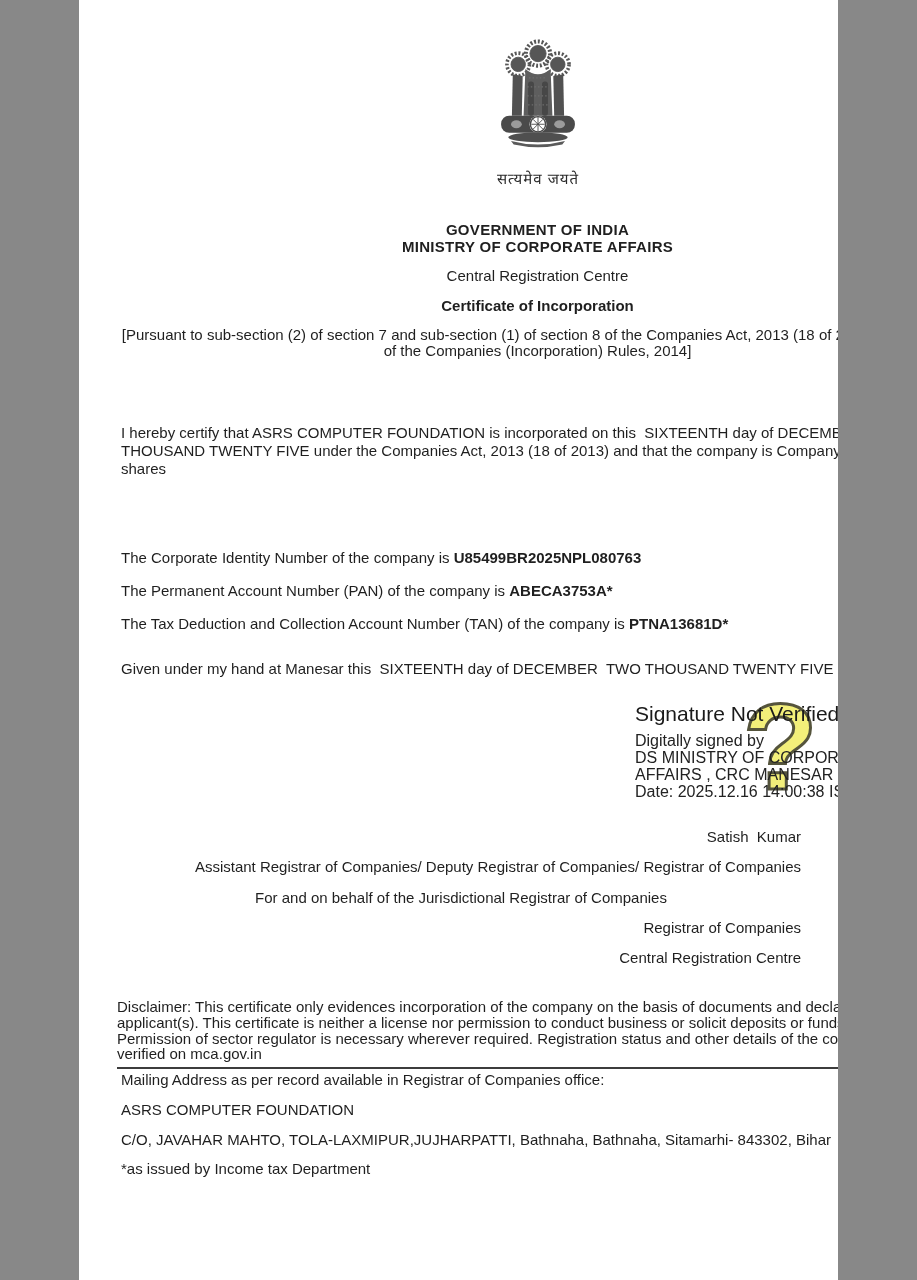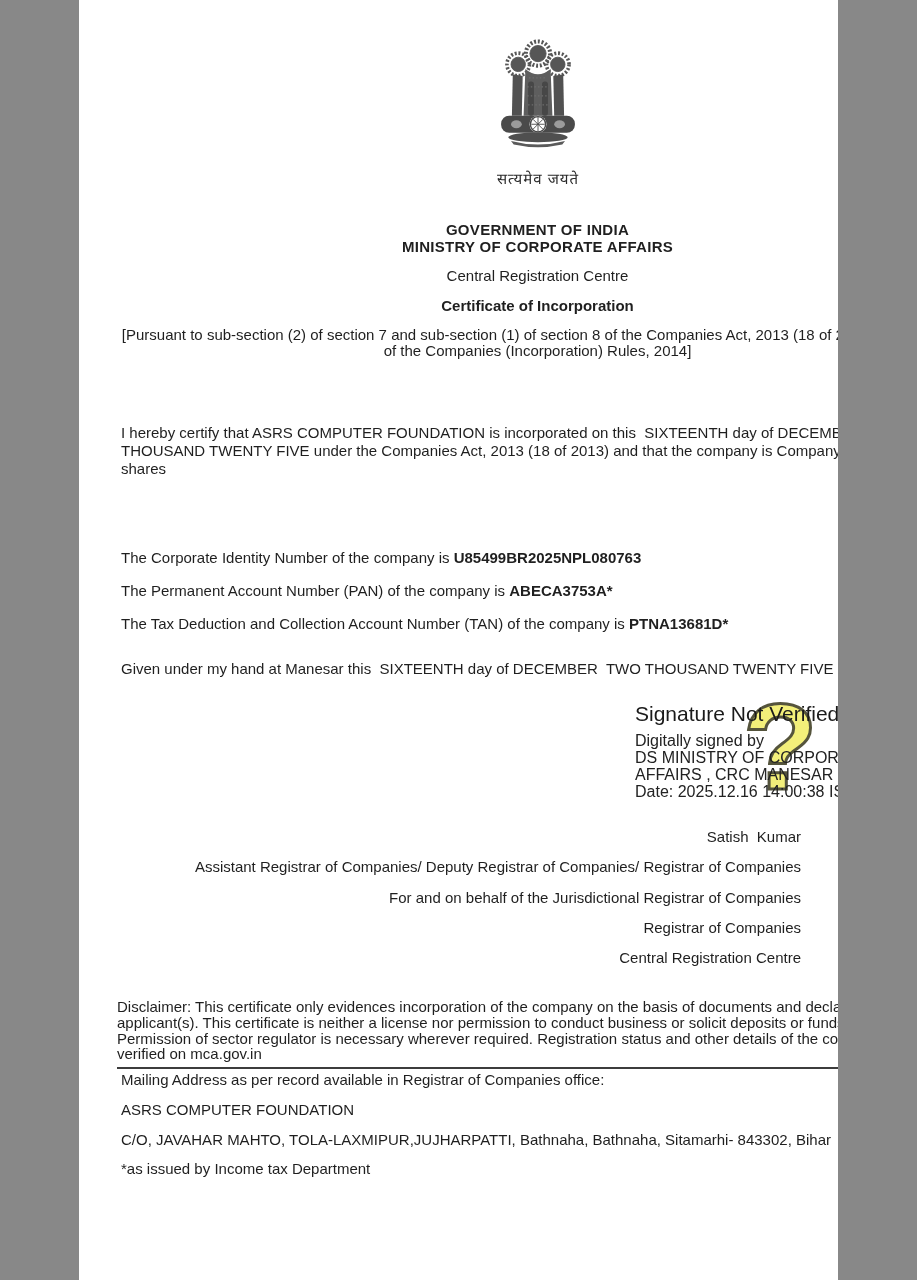--- a/index.html
+++ b/index.html
@@ -43,21 +43,21 @@
   .sig-line{font-size:16px;line-height:17px;color:#222;}
   .qmark{
     left:664px;top:686px;z-index:2;
     font-size:122px;line-height:1;font-weight:bold;
     color:#f3ef7a;
     -webkit-text-stroke:3px #55543c;
     text-shadow:0 0 1px #55543c;
   }
 
   .right-line{right:37px;text-align:right;font-size:15px;left:42px;}
-  .r1{top:828px;} .r2{top:858px;} .r3{top:889px;} .r4{top:919px;} .r5{top:949px;}
+  .r1{top:828px;} .r2{top:858px;} .r3{top:889px;text-align:center;} .r4{top:919px;} .r5{top:949px;}
 
   .disclaimer{
     left:38px;top:999px;width:848px;
     font-size:15px;line-height:15.8px;
     padding-bottom:5px;border-bottom:2px solid #3c3c3c;
   }
 
   .mail{left:42px;font-size:15px;width:840px;}
   .m1{top:1071px;} .m2{top:1101px;} .m3{top:1131px;} .m4{top:1160px;}
 

